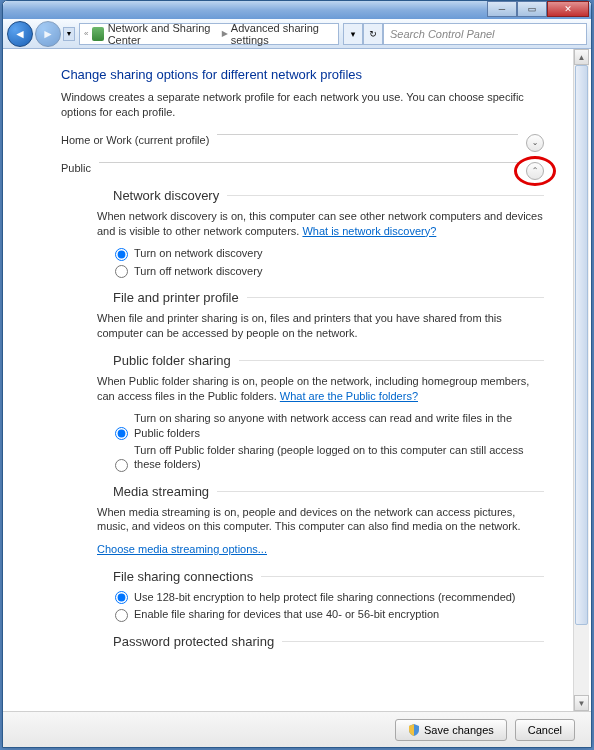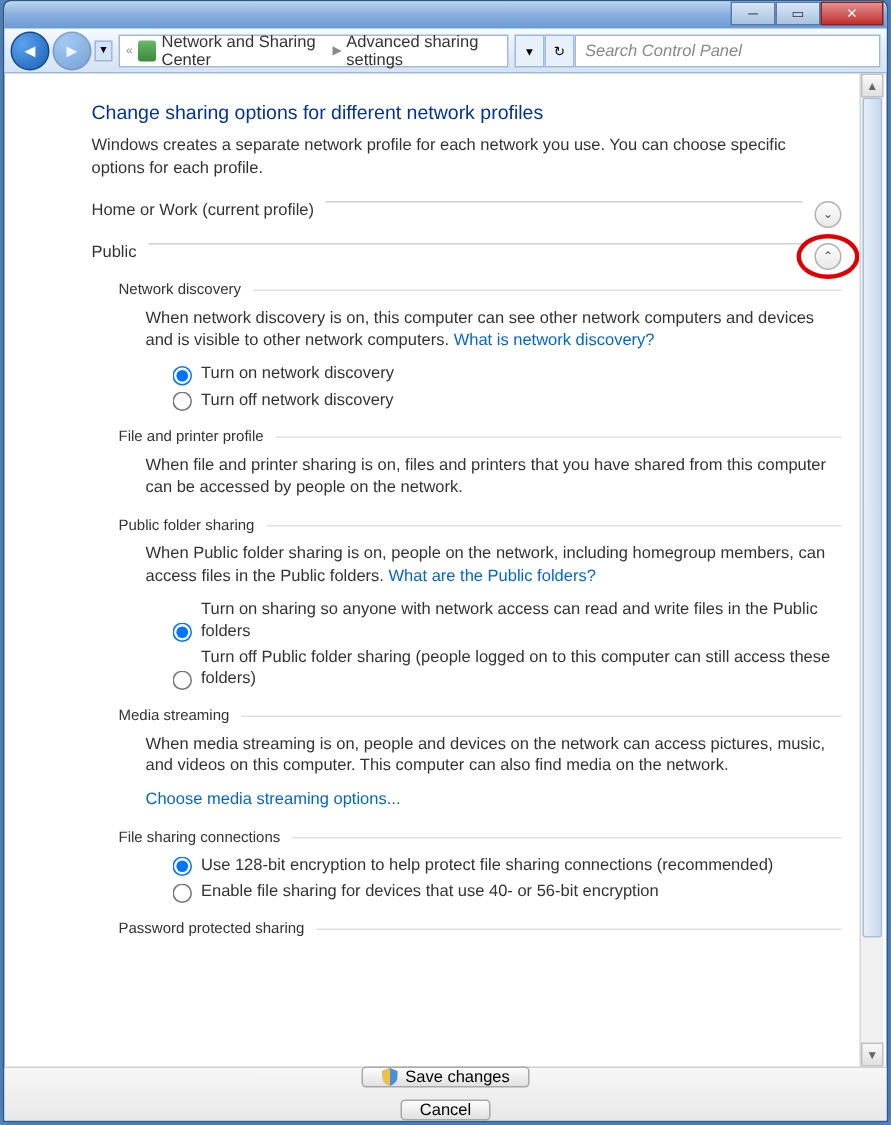--- a/index.html
+++ b/index.html
@@ -15,41 +15,41 @@
 .navbar { height: 30px; background: linear-gradient(to bottom, #f7fbff 0%, #e1ecf8 50%, #d5e3f4 100%); border-bottom: 1px solid #a0b8d8; display: flex; align-items: center; padding: 0 4px; }
 .nav-btn { width: 26px; height: 26px; border-radius: 50%; background: radial-gradient(circle at 30% 30%, #5ba3f0, #1a5fb4); border: 1px solid #1a4a84; display: flex; align-items: center; justify-content: center; color: #fff; font-size: 12px; }
 .nav-btn.fwd { opacity: 0.5; margin-left: 2px; }
 .nav-dd { width: 12px; height: 14px; background: #d5e3f4; border: 1px solid #a0b8d8; margin-left: 2px; display: flex; align-items: center; justify-content: center; font-size: 7px; }
 .addr { flex: 1; height: 22px; background: #fff; border: 1px solid #a0b8d8; margin: 0 4px; display: flex; align-items: center; font-size: 11px; color: #333; padding: 0 4px; }
 .addr-icon { width: 14px; height: 14px; background: linear-gradient(#6cb86c, #3a8a3a); border-radius: 2px; margin-right: 4px; }
 .addr-sep { color: #888; margin: 0 3px; font-size: 8px; }
 .addr-ctl { width: 20px; height: 22px; border: 1px solid #a0b8d8; background: #e8f0fa; display: flex; align-items: center; justify-content: center; font-size: 9px; }
 .search { width: 204px; height: 22px; border: 1px solid #a0b8d8; background: #fff; padding: 0 6px; font-size: 11px; color: #888; font-style: italic; display: flex; align-items: center; }
 
-.content { position: absolute; top: 48px; left: 0; right: 0; bottom: 36px; padding: 18px 30px 10px 58px; overflow: hidden; color: #333; }
+.content { position: absolute; top: 48px; left: 0; right: 0; bottom: 36px; padding: 18px 47px 10px 58px; overflow: hidden; color: #333; }
 .content h1 { color: #003399; font-size: 13px; font-weight: normal; margin-bottom: 8px; }
 .desc { font-size: 11px; line-height: 1.35; margin-bottom: 14px; }
 
 .profile-hdr { display: flex; align-items: flex-start; font-size: 11px; margin-bottom: 8px; }
 .profile-hdr .line { flex: 1; height: 1px; background: #d0d0d0; margin: 0 8px; }
 .chev { width: 18px; height: 18px; border: 1px solid #b0b0b0; border-radius: 50%; background: linear-gradient(to bottom, #fdfdfd, #e8e8e8); display: flex; align-items: center; justify-content: center; font-size: 8px; color: #555; cursor: pointer; }
 
 .section { margin-left: 18px; margin-bottom: 12px; }
-.sec-hdr { display: flex; align-items: center; font-size: 10px; margin-bottom: 6px; }
+.sec-hdr { display: flex; align-items: center; font-size: 13px; margin-bottom: 6px; margin-left: 34px; }
 .sec-hdr .line { flex: 1; height: 1px; background: #e0e0e0; margin-left: 8px; }
 .sec-body { margin-left: 18px; }
 .sec-desc { font-size: 11px; line-height: 1.35; margin-bottom: 8px; }
-.link { color: #0066cc; cursor: pointer; }
+.link { color: #0066cc; text-decoration: underline; cursor: pointer; }
 .radio-group { margin-left: 18px; }
 .radio-row { display: flex; align-items: flex-end; font-size: 11px; margin-bottom: 3px; line-height: 1.3; }
 .radio-row input { margin-right: 6px; margin-top: 1px; }
 
 .circle-annot { position: absolute; width: 42px; height: 30px; border: 3px solid #e00000; border-radius: 50%; pointer-events: none; }
 
-.footer { position: absolute; bottom: 0; left: 0; right: 0; height: 36px; background: linear-gradient(to bottom, #f7f7f7, #e8e8e8); border-top: 1px solid #d0d0d0; display: flex; align-items: center; justify-content: flex-end; padding: 0 16px; gap: 8px; flex-direction: column; }
+.footer { position: absolute; bottom: 0; left: 0; right: 0; height: 36px; background: linear-gradient(to bottom, #f7f7f7, #e8e8e8); border-top: 1px solid #d0d0d0; display: flex; align-items: center; justify-content: flex-end; padding: 0 16px; gap: 8px; }
 .btn { height: 22px; padding: 0 12px; font-size: 11px; border: 1px solid #a8a8a8; background: linear-gradient(to bottom, #fdfdfd, #e0e0e0); border-radius: 3px; display: flex; align-items: center; cursor: pointer; }
 .btn .shield { width: 12px; height: 12px; margin-right: 4px; }
 
 .scrollbar { position: absolute; right: 2px; top: 48px; bottom: 36px; width: 16px; background: #f0f0f0; border-left: 1px solid #d8d8d8; }
 .sb-btn { height: 16px; background: linear-gradient(#f8f8f8,#e0e0e0); border: 1px solid #c0c0c0; display:flex; align-items:center; justify-content:center; font-size:8px; color:#666; }
 .sb-thumb { position: absolute; top: 16px; left: 1px; right: 1px; height: 560px; background: linear-gradient(to right, #e8eef8, #c8d8ec); border: 1px solid #a8c0dc; border-radius: 2px; }
 </style>
 </head>
 <body>
 

